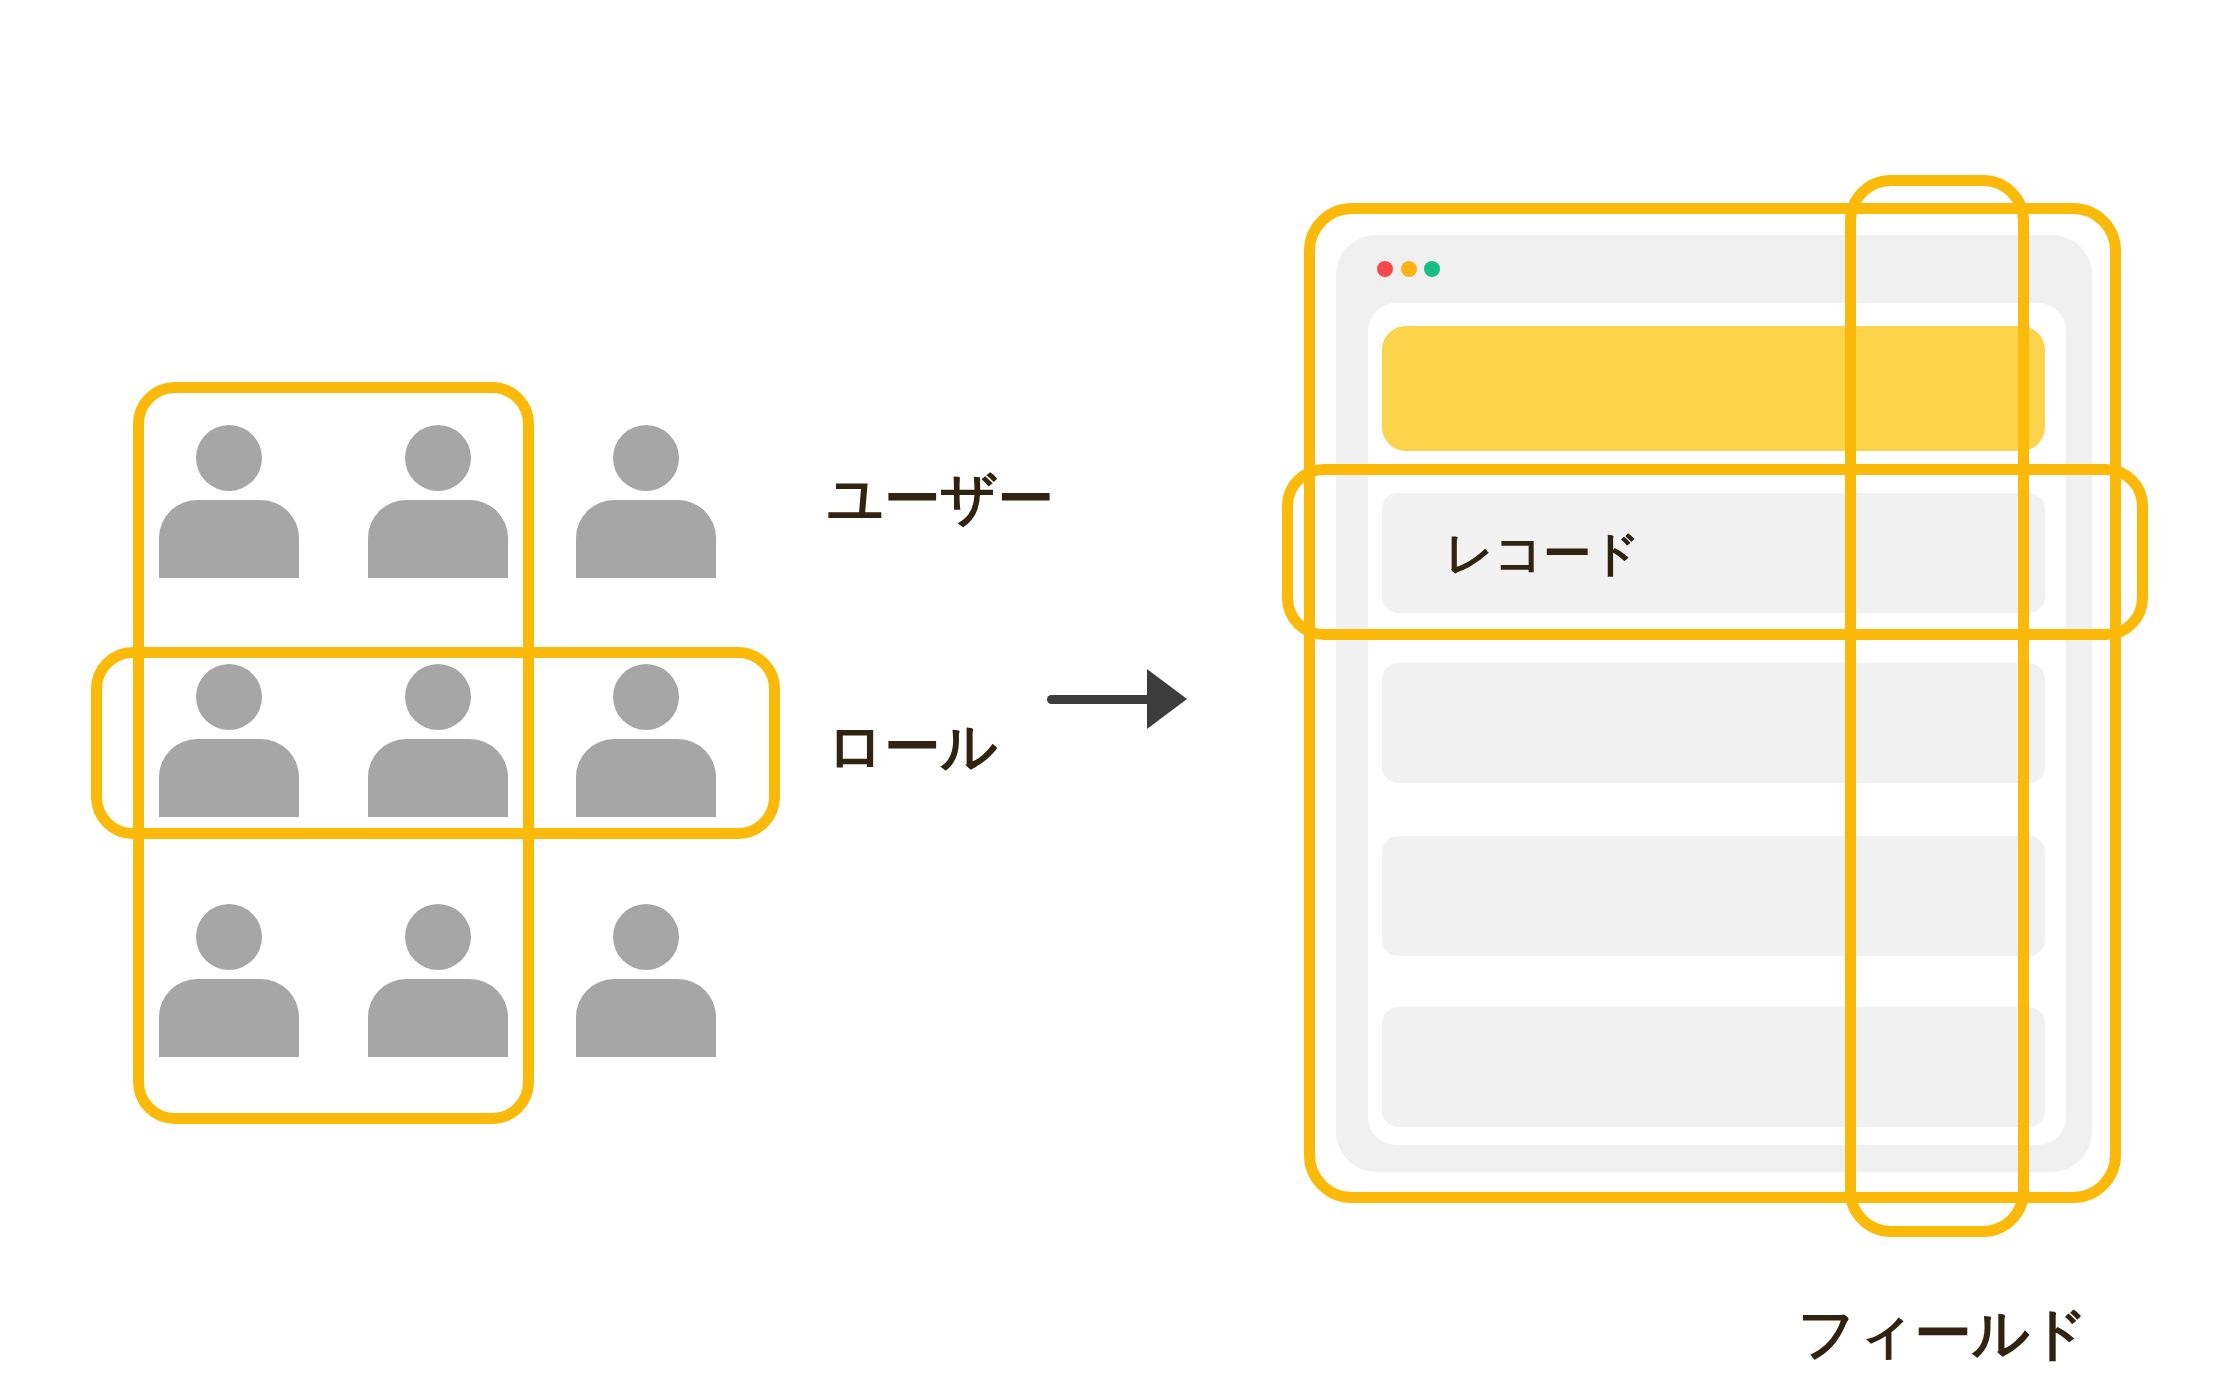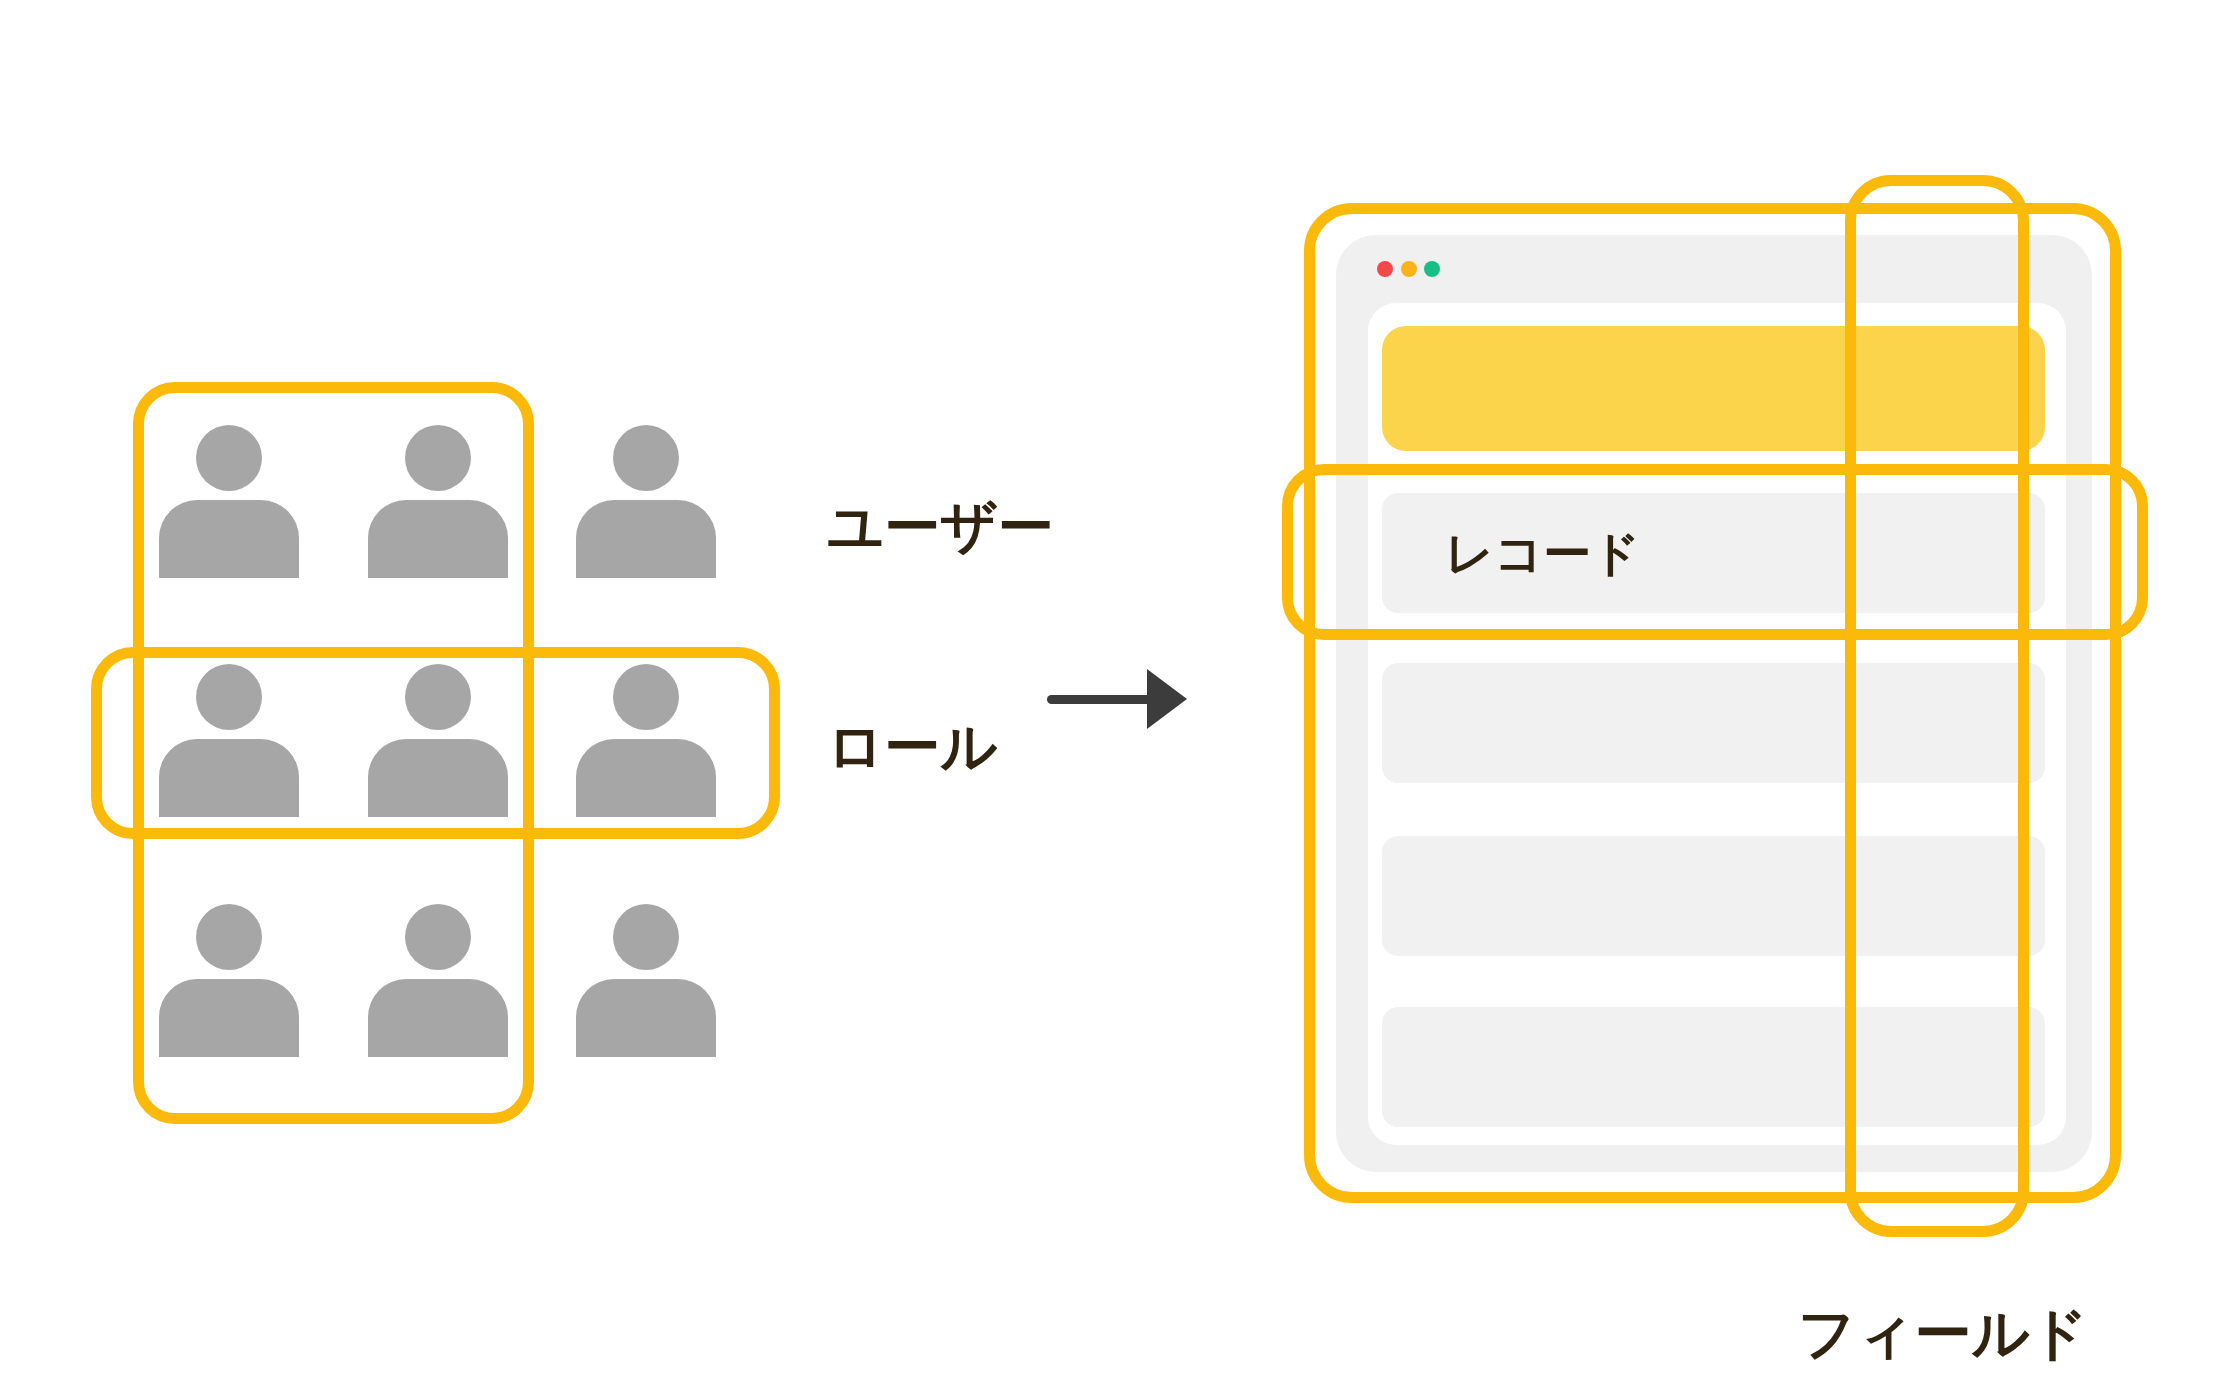--- a/index.html
+++ b/index.html
@@ -8,21 +8,21 @@
     width:2240px;height:1400px;
     background:var(--bg,#fff);
     overflow:hidden;
     font-family:"DejaVu Sans","Liberation Sans",sans-serif;
     font-weight:700;
     color:var(--text,#30230F);
   }
   .label{position:absolute;white-space:nowrap;line-height:1.05;}
   .label.centered{text-align:center;}
   .title-org{left:178px;top:288px;width:300px;font-size:58px;}
-  .users-label{left:827px;top:498px;font-size:56px;}
+  .users-label{left:827px;top:470px;font-size:56px;}
   .role-label{left:827px;top:718px;font-size:56px;font-family:Liberation Serif, serif;}
   .app-title{left:1563px;top:87px;width:300px;font-size:57px;}
   .field-label{left:1787px;top:1304px;width:312px;font-size:57px;}
 
   
   .abox{
     position:absolute;
     border:11px solid var(--accent,#FBBA0A);
     background:transparent;
     box-sizing:border-box;

